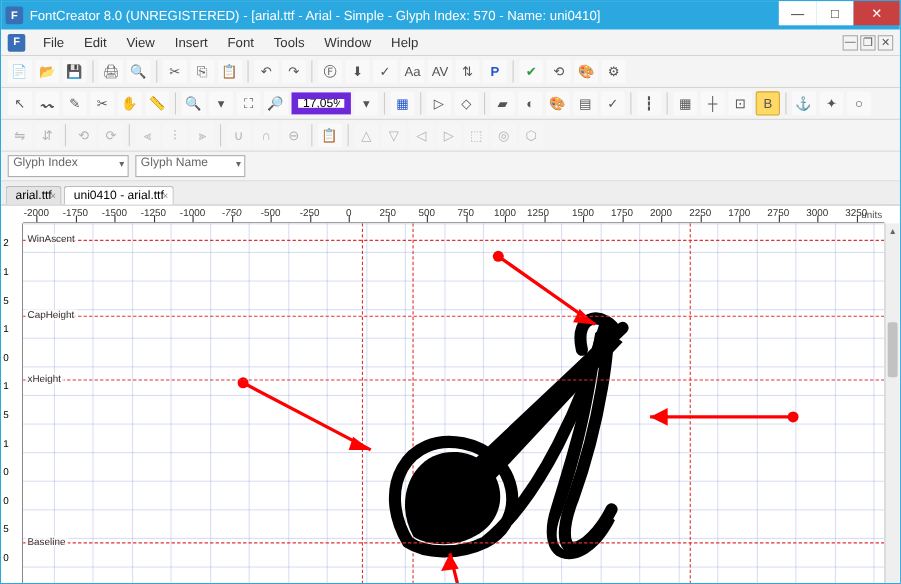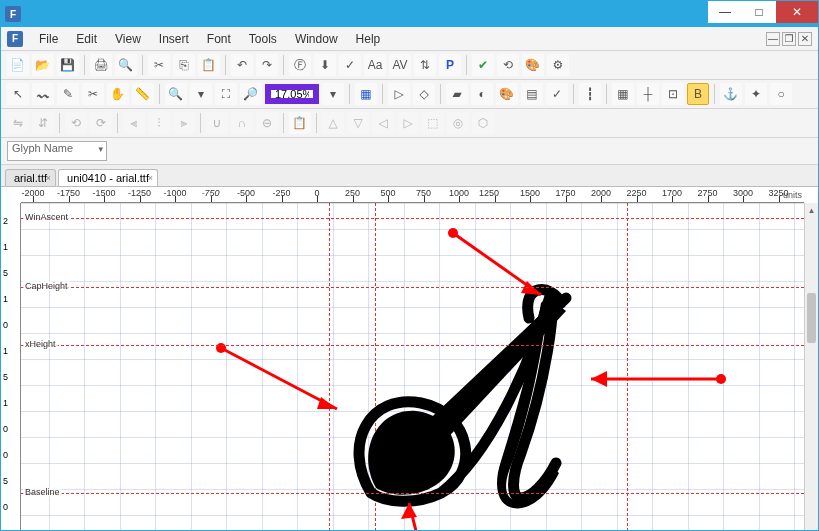--- a/index.html
+++ b/index.html
@@ -48,20 +48,21 @@
 .scrollbar-v { position: absolute; right: 0; top: 16px; bottom: 14px; width: 14px; background: #efefef; border-left: 1px solid #ccc; }
 .scrollbar-v-thumb { position: absolute; left: 2px; right: 2px; top: 90px; height: 50px; background: #c2c2c2; border-radius: 2px; }
 .scroll-arrow { position: absolute; font-size: 9px; color: #666; display: flex; align-items: center; justify-content: center; }
 </style>
 </head>
 <body>
 
 <div class="titlebar">
   <div class="titlebar-left">
     <div class="app-icon">F</div>
+    <span>FontCreator 8.0 (UNREGISTERED) - [arial.ttf - Arial - Simple - Glyph Index: 570 - Name: uni0410]</span>
   </div>
   <div class="win-controls">
     <div class="win-btn">—</div>
     <div class="win-btn">□</div>
     <div class="win-btn close">✕</div>
   </div>
 </div>
 
 <div class="menubar">
   <div class="menubar-left">
@@ -169,20 +170,21 @@
   <div class="tool-btn disabled">△</div>
   <div class="tool-btn disabled">▽</div>
   <div class="tool-btn disabled">◁</div>
   <div class="tool-btn disabled">▷</div>
   <div class="tool-btn disabled">⬚</div>
   <div class="tool-btn disabled">◎</div>
   <div class="tool-btn disabled">⬡</div>
 </div>
 
 <div class="filterbar">
+  <div class="combo" style="width:110px">Glyph Index</div>
   <div class="combo" style="width:100px">Glyph Name</div>
 </div>
 
 <div class="tabbar">
   <div class="tab inactive">
     <span>arial.ttf</span>
     <span class="tab-close">×</span>
   </div>
   <div class="tab">
     <span>uni0410 - arial.ttf</span>

